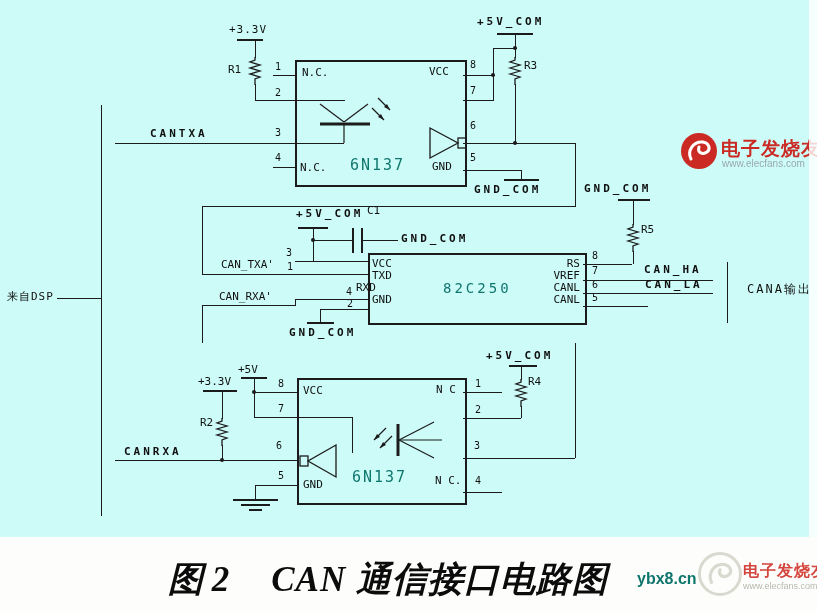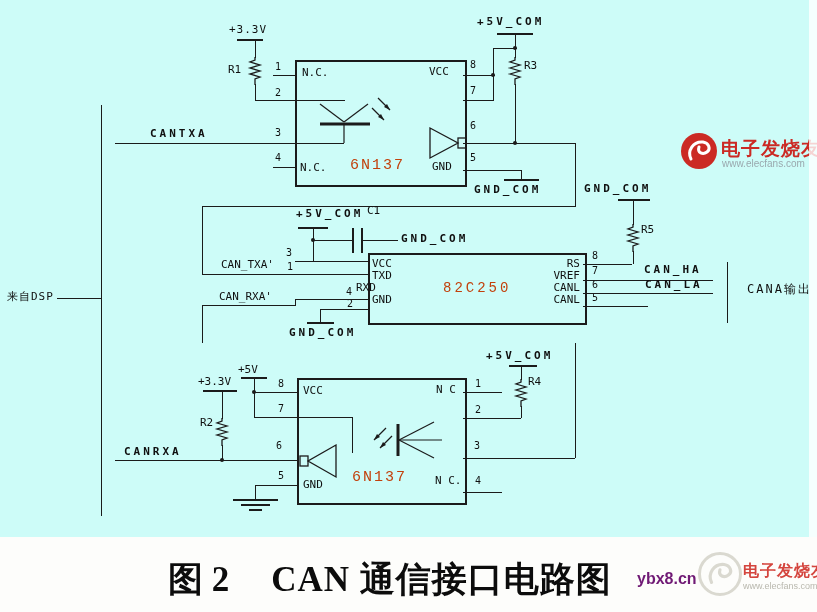--- a/index.html
+++ b/index.html
@@ -6,25 +6,25 @@
   #stage{position:relative;width:817px;height:612px;background:#fdfdfb;overflow:hidden;
          font-family:"DejaVu Sans Mono",monospace;}
   #cyan{position:absolute;left:0;top:0;width:817px;height:537px;background:#cdfcf8;}
   #edge-right{position:absolute;left:809px;top:0;width:8px;height:537px;background:rgba(255,255,255,.8);}
   .w{position:absolute;background:#1b1b1b;}
   .box{position:absolute;border:2px solid #1b1b1b;background:transparent;}
   .dot{position:absolute;width:4px;height:4px;border-radius:50%;background:#1b1b1b;}
   .lbl{position:absolute;font-size:11px;color:#101010;white-space:nowrap;line-height:1;}
   .sp{letter-spacing:3px;font-weight:bold;}
   .num{position:absolute;font-size:10px;color:#101010;line-height:1;}
-  .chip{position:absolute;font-size:15px;letter-spacing:2px;color:#c2410c;line-height:1;font-family:Liberation Mono, monospace;}
+  .chip{position:absolute;font-size:15px;letter-spacing:2px;color:#0f766e;line-height:1;}
   .ra{text-align:right;}
   svg{position:absolute;overflow:visible;}
   .cap{position:absolute;left:168px;top:556px;font-family:"Liberation Serif",serif;
-       font-weight:bold;font-size:35px;color:#0c0c0c;white-space:nowrap;}
+       font-weight:bold;font-size:35px;color:#0c0c0c;white-space:nowrap;font-style:italic;}
   .cap .t2{margin-left:42px;letter-spacing:1px;}
   .wm-brand{position:absolute;font-family:"Liberation Sans",sans-serif;font-weight:bold;white-space:nowrap;}
   .wm-url{position:absolute;font-family:"Liberation Sans",sans-serif;white-space:nowrap;}
   .circ{position:absolute;border-radius:50%;}
 </style>
 </head>
 <body>
 
 <div id="stage">
   <div id="cyan"></div>
@@ -247,21 +247,21 @@
   </div>
 
   <div class="circ" style="left:681px;top:133px;width:36px;height:36px;background:#cb2a24">
     <svg width="36" height="36" viewBox="0 0 36 36" style="left:0;top:0">
       <path d="M10,26 C6,18 12,8 22,9 C28,10 30,16 26,19 C22,22 16,20 18,14" fill="none" stroke="#ffffff" stroke-width="3" stroke-linecap="round"></path>
     </svg>
   </div>
   <span class="wm-brand" style="left:721px;top:136px;font-size:19px;letter-spacing:1px;color:#cb2a24">电子发烧友</span>
   <span class="wm-url" style="left:722px;top:158px;font-size:10px;color:#9aa8ae">www.elecfans.com</span>
 
-  <span class="wm-brand" style="left:637px;top:570px;font-size:16px;color:#701a75">ybx8.cn</span>
+  <span class="wm-brand" style="left:637px;top:570px;font-size:16px;color:#0f766e">ybx8.cn</span>
   <div class="circ" style="left:698px;top:552px;width:44px;height:44px;border:3px solid #dad9d0;box-sizing:border-box">
     <svg width="38" height="38" viewBox="0 0 36 36" style="left:0;top:0">
       <path d="M10,26 C6,18 12,8 22,9 C28,10 30,16 26,19 C22,22 16,20 18,14" fill="none" stroke="#dad9d0" stroke-width="3" stroke-linecap="round"></path>
     </svg>
   </div>
   <span class="wm-brand" style="left:743px;top:561px;font-size:16px;letter-spacing:1px;color:#d4453e">电子发烧友</span>
   <span class="wm-url" style="left:743px;top:581px;font-size:9px;color:#b9b8ae">www.elecfans.com</span>
 
   <div id="edge-right"></div>
 </div>

